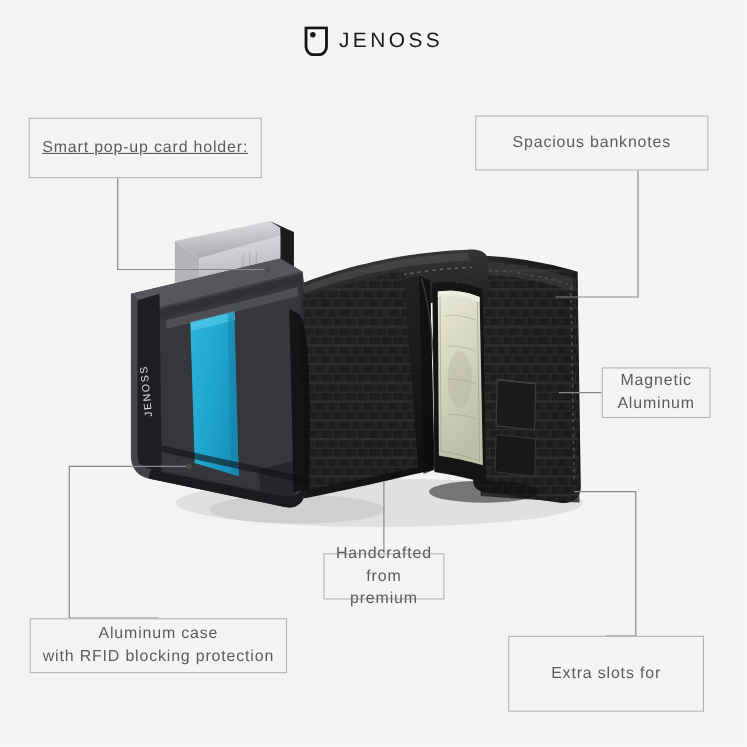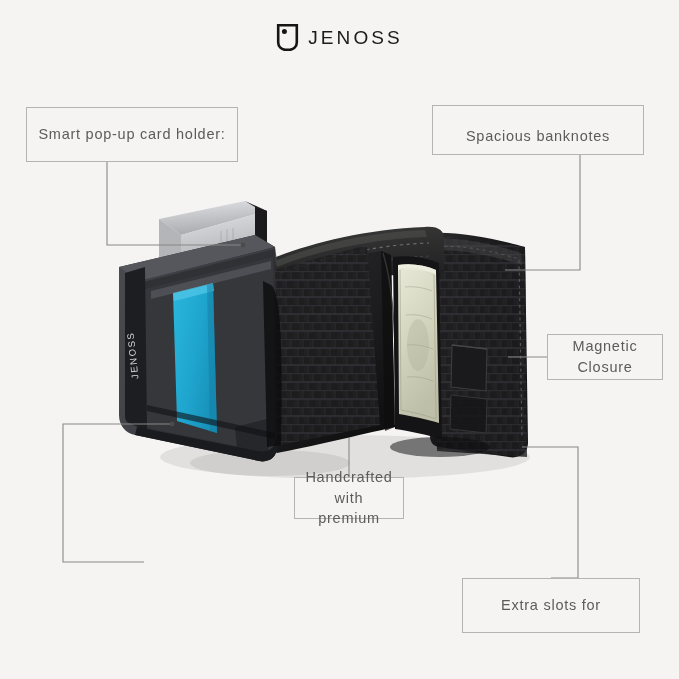--- a/index.html
+++ b/index.html
@@ -62,26 +62,26 @@
     text-align: center;
     color: #5d5b5a;
     font-size: 14.5px;
     line-height: 1.42;
     letter-spacing: 0.75px;
     padding: 7px 10px;
     z-index: 5;
   }
   .callout span { display: block; }
 
-  #co-popup     { left: 26px;  top: 107px; width: 212px; height: 55px; }
-  #co-banknotes { left: 432px; top: 105px; width: 212px; height: 50px; align-items: flex-end; }
-  #co-magnetic  { left: 547px; top: 334px; width: 116px;  height: 46px; }
-  #co-handcraft { left: 294px; top: 477px; width: 110px; height: 42px; }
+  #co-popup     { left: 26px;  top: 107px; width: 212px; height: 55px; text-decoration: underline; }
+  #co-banknotes { left: 432px; top: 105px; width: 212px; height: 50px; }
+  #co-magnetic  { left: 547px; top: 334px; width: 99px;  height: 46px; }
+  #co-handcraft { left: 294px; top: 503px; width: 110px; height: 42px; }
   #co-aluminum  { left: 27px;  top: 562px; width: 234px; height: 50px; }
-  #co-extra     { left: 462px; top: 578px; width: 178px; height: 55px; }
+  #co-extra     { left: 462px; top: 578px; width: 178px; height: 69px; }
 
   
   #leaders {
     position: absolute;
     left: 0; top: 0;
     width: 679px; height: 679px;
     z-index: 2;
     pointer-events: none;
   }
 </style>
@@ -282,31 +282,37 @@
 
   <div class="callout" id="co-banknotes">
     <div>
       <span>Spacious banknotes</span>
     </div>
   </div>
 
   <div class="callout" id="co-magnetic">
     <div>
       <span>Magnetic</span>
-      <span>Closure</span>
+      <span>Aluminum</span>
     </div>
   </div>
 
   <div class="callout" id="co-handcraft">
     <div>
       <span>Handcrafted</span>
-      <span>with premium</span>
-    </div>
-  </div>
-
+      <span>from premium</span>
+    </div>
+  </div>
+
+  <div class="callout" id="co-aluminum">
+    <div>
+      <span>Aluminum case</span>
+      <span>with RFID blocking protection</span>
+    </div>
+  </div>
 
   <div class="callout" id="co-extra">
     <div>
       <span>Extra slots for</span>
     </div>
   </div>
 
 </div>
 
 </body></html>

